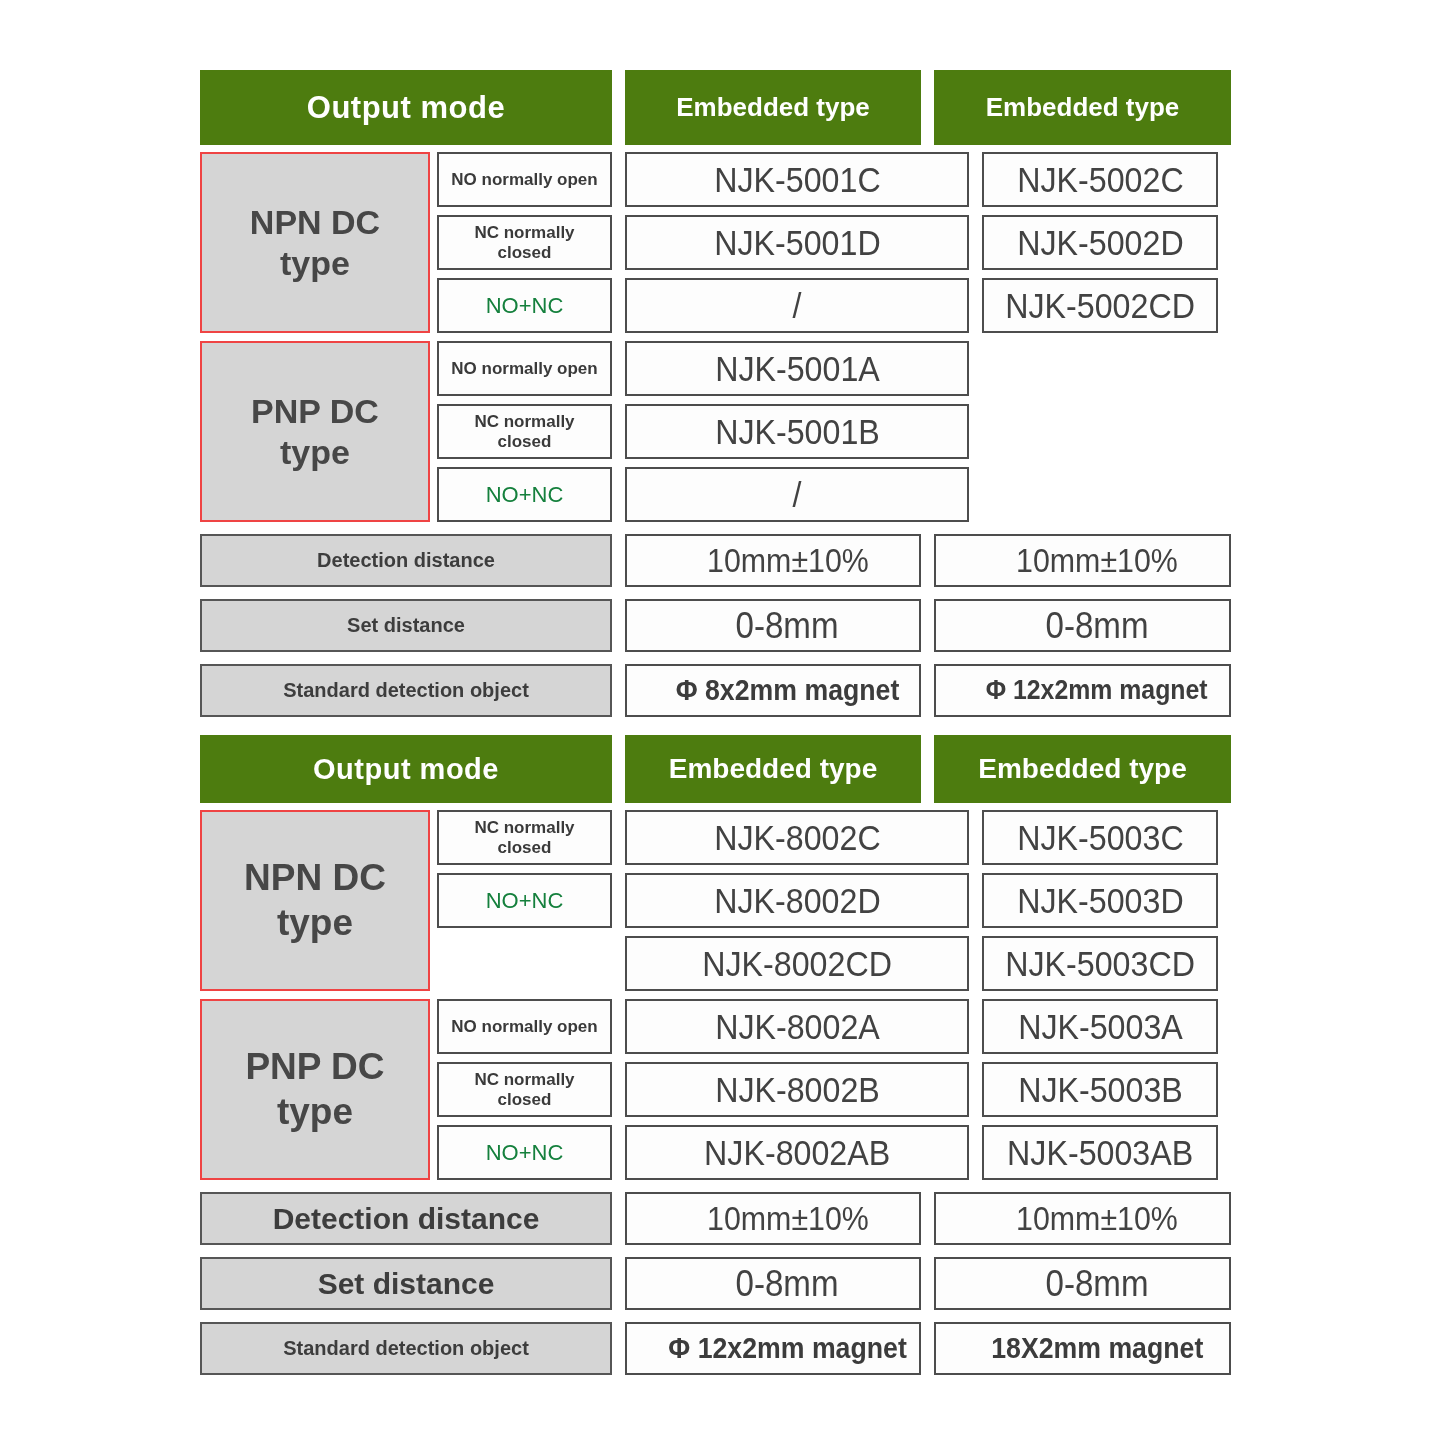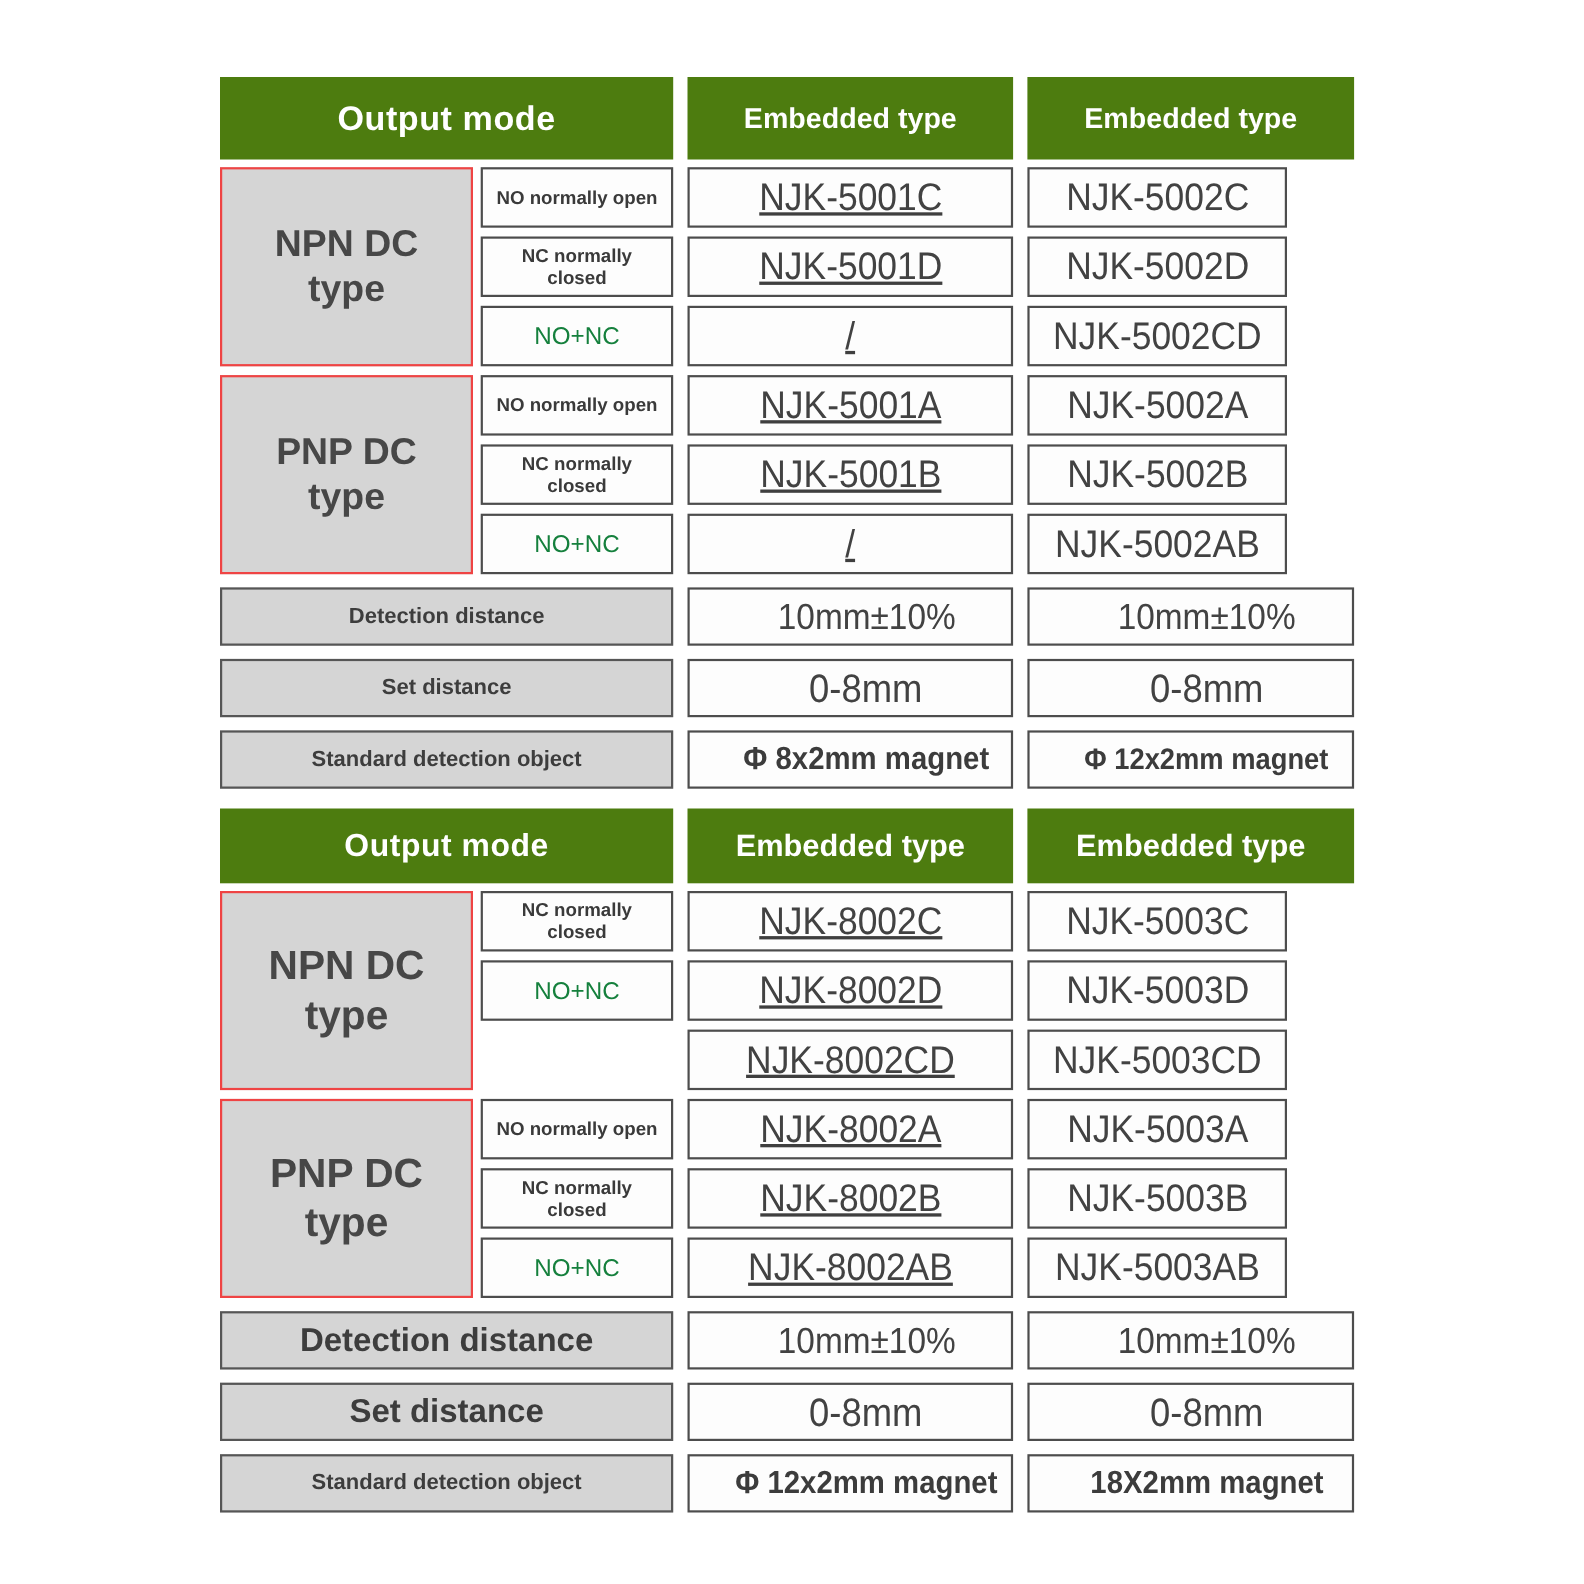--- a/index.html
+++ b/index.html
@@ -33,21 +33,21 @@
   .left{display:flex;gap:7px;width:412px;}
   .typebox{
     width:230px;background:#d5d5d5;border:2px solid #ef4444;
     display:flex;align-items:center;justify-content:center;
     font-weight:700;font-size:34px;line-height:1.2;color:#474747;
     text-align:center;white-space:pre-line;box-sizing:border-box;
   }
   .t2 .typebox{font-size:37px;}
   .colstack{display:flex;flex-direction:column;gap:8px;}
   .labels{width:175px;}
-  .c2{width:296px;text-decoration:underline;}
+  .c2{width:344px;}
   .c3{width:236px;}
   .box{
     background:#fdfdfd;border:2px solid #4d4d4d;box-sizing:border-box;
     height:55px;display:flex;align-items:center;justify-content:center;
     text-align:center;
   }
   .mode{white-space:pre-line;line-height:1.15;color:#3a3a3a;}
   .mode-sm{font-size:17px;font-weight:700;}
   .mode-lg{font-size:22px;font-weight:400;color:#15803d;}
 
@@ -135,31 +135,20 @@
           <div class="box">
               <span class="val-text">NJK-5001A</span>
             </div>
           <div class="box">
               <span class="val-text">NJK-5001B</span>
             </div>
           <div class="box">
               <span class="val-text">/</span>
             </div>
         </div>
-        <div class="colstack c3">
-          <div class="box">
-              <span class="val-text">NJK-5002A</span>
-            </div>
-          <div class="box">
-              <span class="val-text">NJK-5002B</span>
-            </div>
-          <div class="box">
-              <span class="val-text">NJK-5002AB</span>
-            </div>
-        </div>
       </div>
     </div>
 
     <div class="specs">
       <div class="spec-row spec-det">
         <div class="box spec-label">Detection distance</div>
         <div class="box spec-val c2w">
             <span class="val-text">10mm±10%</span>
           </div>
         <div class="box spec-val c3w">

